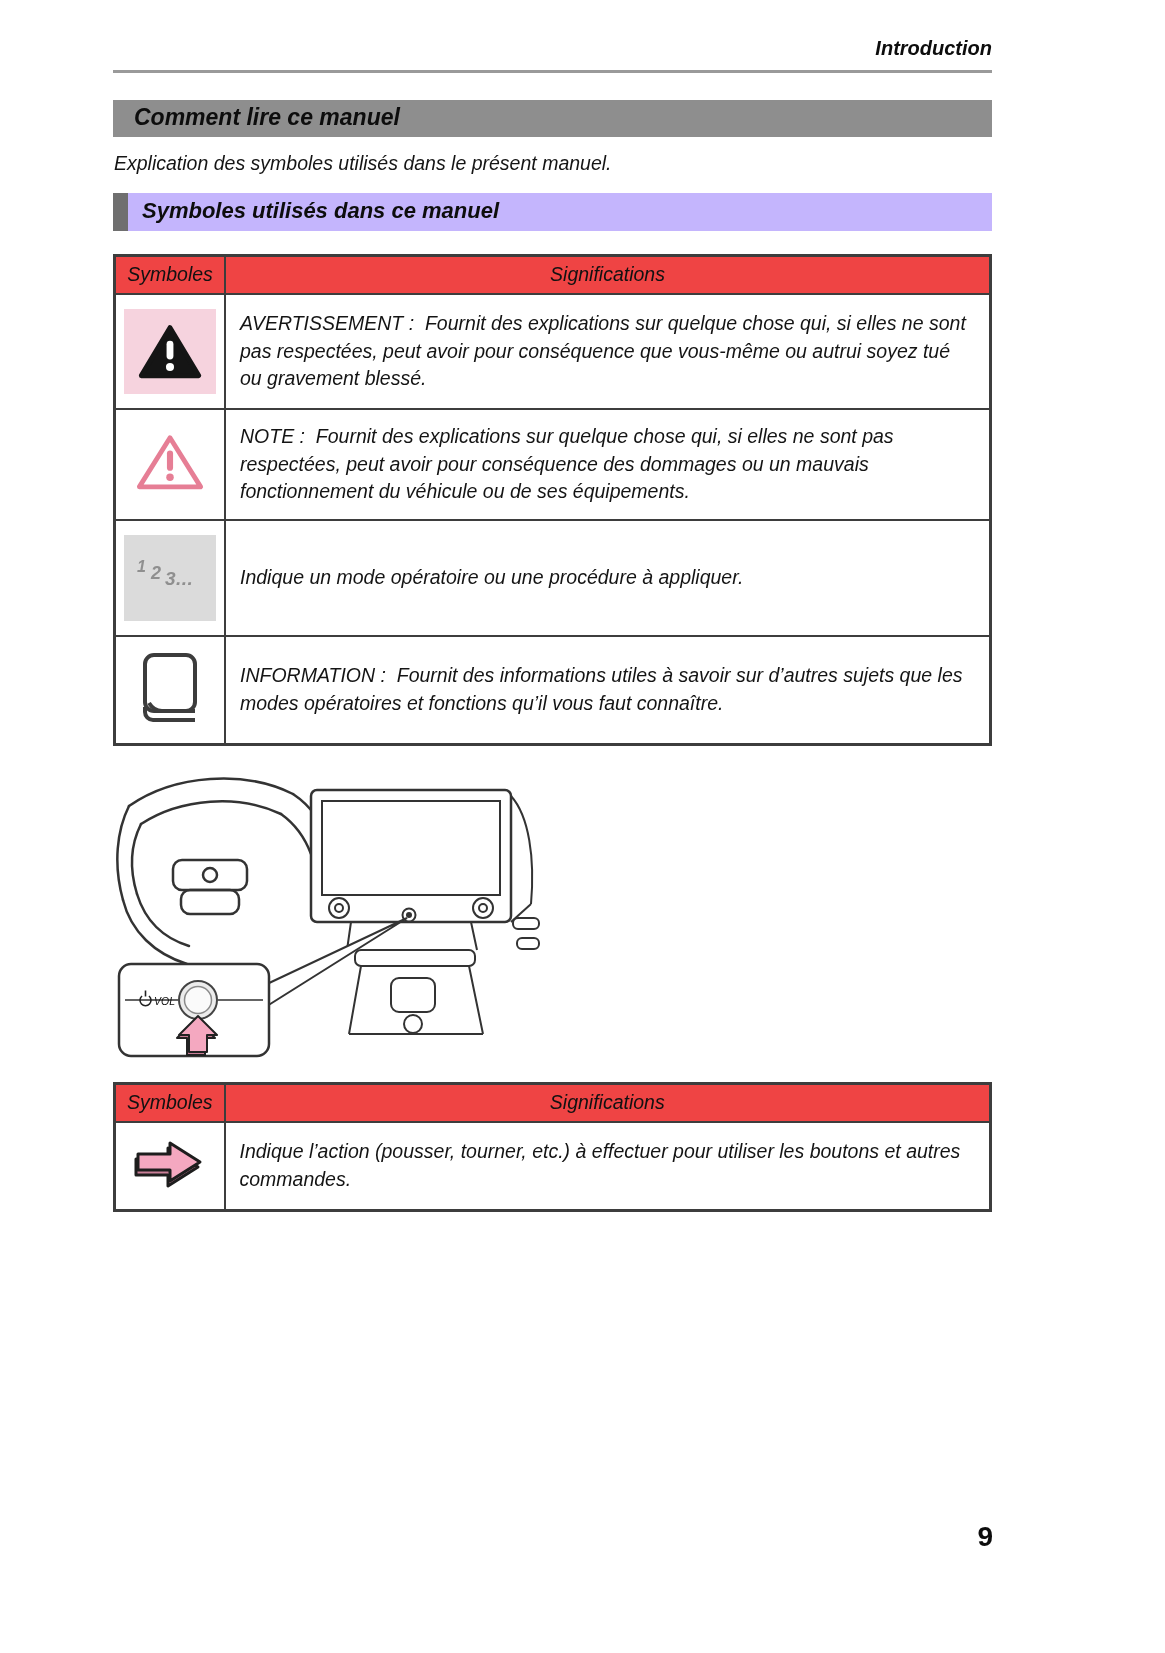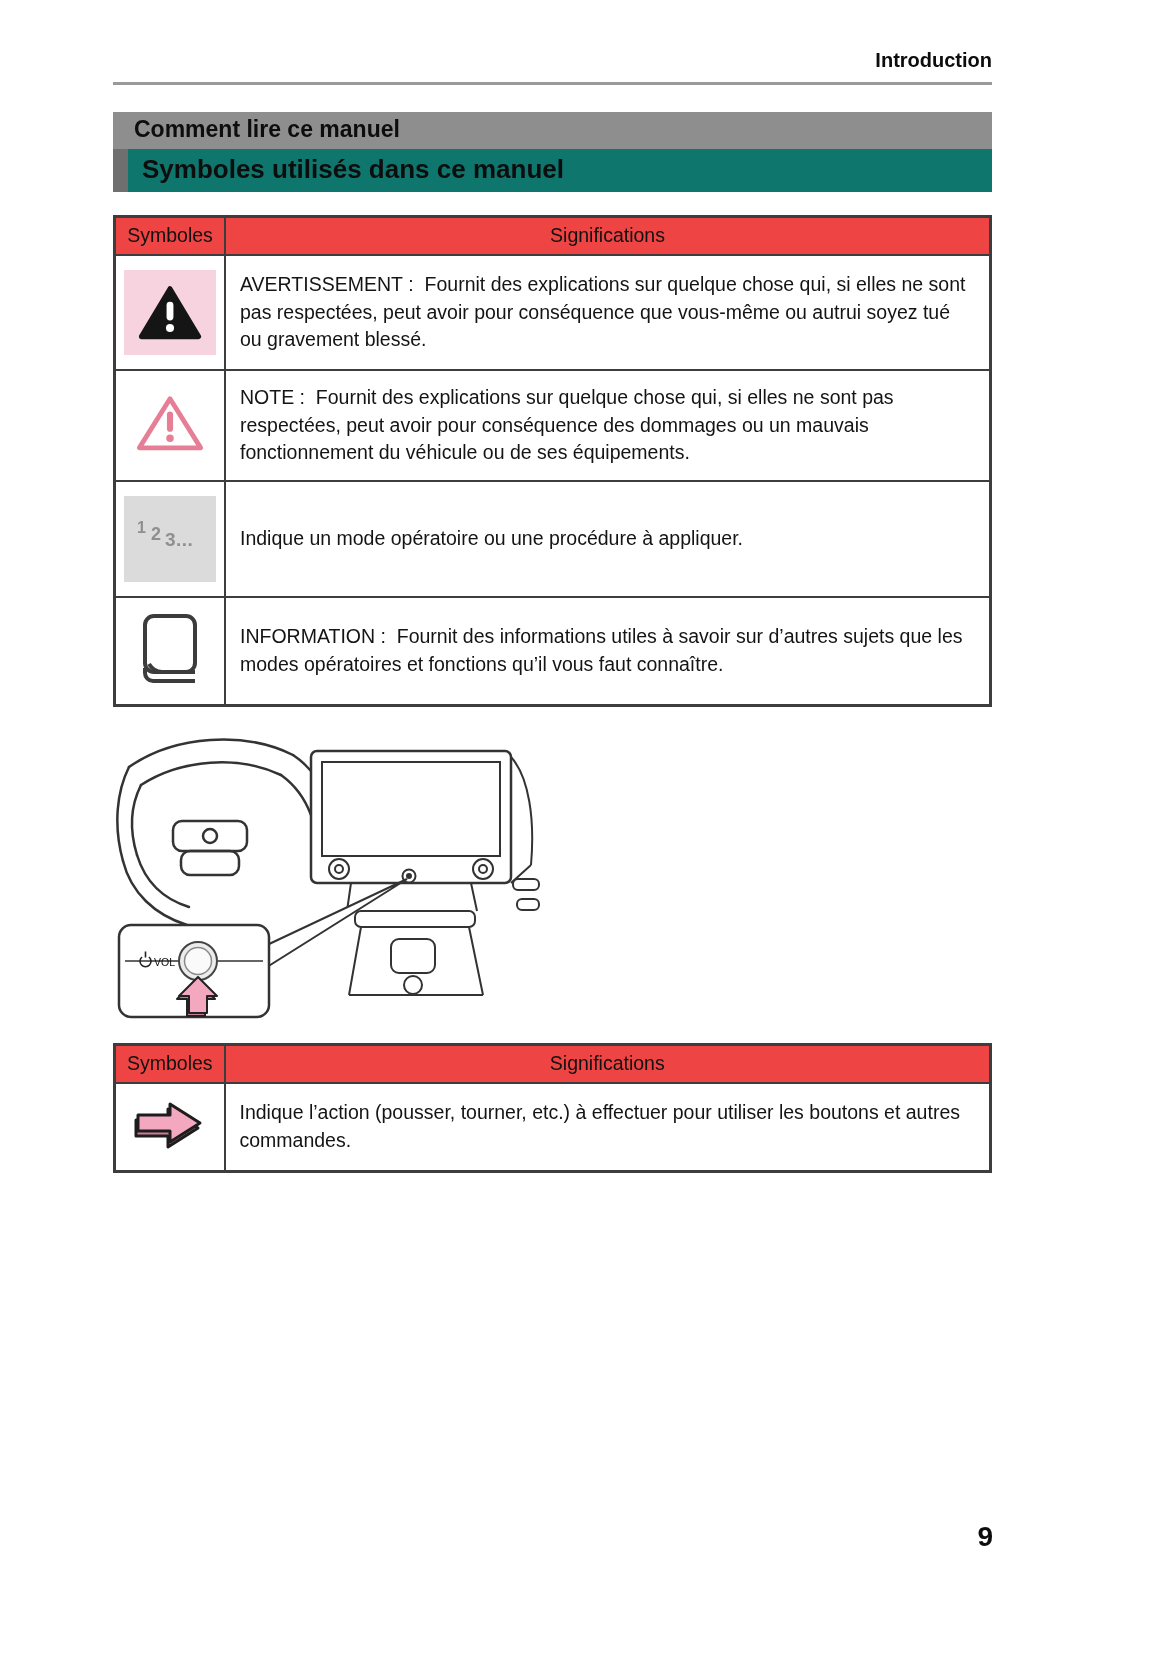--- a/index.html
+++ b/index.html
@@ -2,34 +2,34 @@
 <html lang="fr"><head>
 <meta charset="utf-8">
 <style>
   * { margin:0; padding:0; box-sizing:border-box; }
   html,body { background:#ffffff; }
   .page {
     position:relative; width:1165px; height:1653px; background:#fff;
     font-family:"Liberation Sans", sans-serif; color:#111;
     overflow:hidden;
   }
-  .content { position:absolute; left:113px; top:12px; width:879px; }
+  .content { position:absolute; left:113px; top:0; width:879px;font-style:italic; }
 
   .top-header { text-align:right; font-weight:bold; font-size:20px; padding-top:37px; color:#0d0d0d; }
   .top-rule { border:none; border-top:3px solid #9a9a9a; margin-top:10px; }
 
   .title-bar {
     margin-top:27px; background:#8e8e8e; color:#0d0d0d;
     font-size:23px; font-weight:bold; padding:4px 2px 6px 21px;
   }
   .intro { font-size:19.5px; margin:15px 0 18px 1px; color:#151515; }
 
   .section-heading {
-    background:#0f766e; border-left:15px solid #6f6f6f; color:#0d0d0d;
-    font-size:26px; font-weight:bold; padding:5px 12px 7px 14px;
+    background:#c4b5fd; border-left:15px solid #6f6f6f; color:#0d0d0d;
+    font-size:22px; font-weight:bold; padding:5px 12px 7px 14px;
   }
 
   table.sym-table { width:100%; border-collapse:collapse; margin-top:23px; background:#fff; }
   table.sym-table th, table.sym-table td { border:2px solid #3d3d3d; }
   table.sym-table { border:3px solid #3d3d3d; }
   table.sym-table th {
     background:#ef4444; font-weight:normal; font-size:19.5px;
     padding:6px 4px 7px 4px; color:#111; text-align:center;
   }
   th.col-sym { width:110px; }
@@ -61,20 +61,21 @@
 <body>
 
 <div class="page">
   <div class="content">
 
     <div class="top-header">Introduction</div>
     <hr class="top-rule">
 
     <div class="title-bar">Comment lire ce manuel</div>
 
+    <p class="intro">Explication des symboles utilisés dans le présent manuel.</p>
 
     <div class="section-heading">Symboles utilisés dans ce manuel</div>
 
     <table class="sym-table">
       <thead>
         <tr>
           <th class="col-sym">Symboles</th>
           <th>Significations</th>
         </tr>
       </thead>

